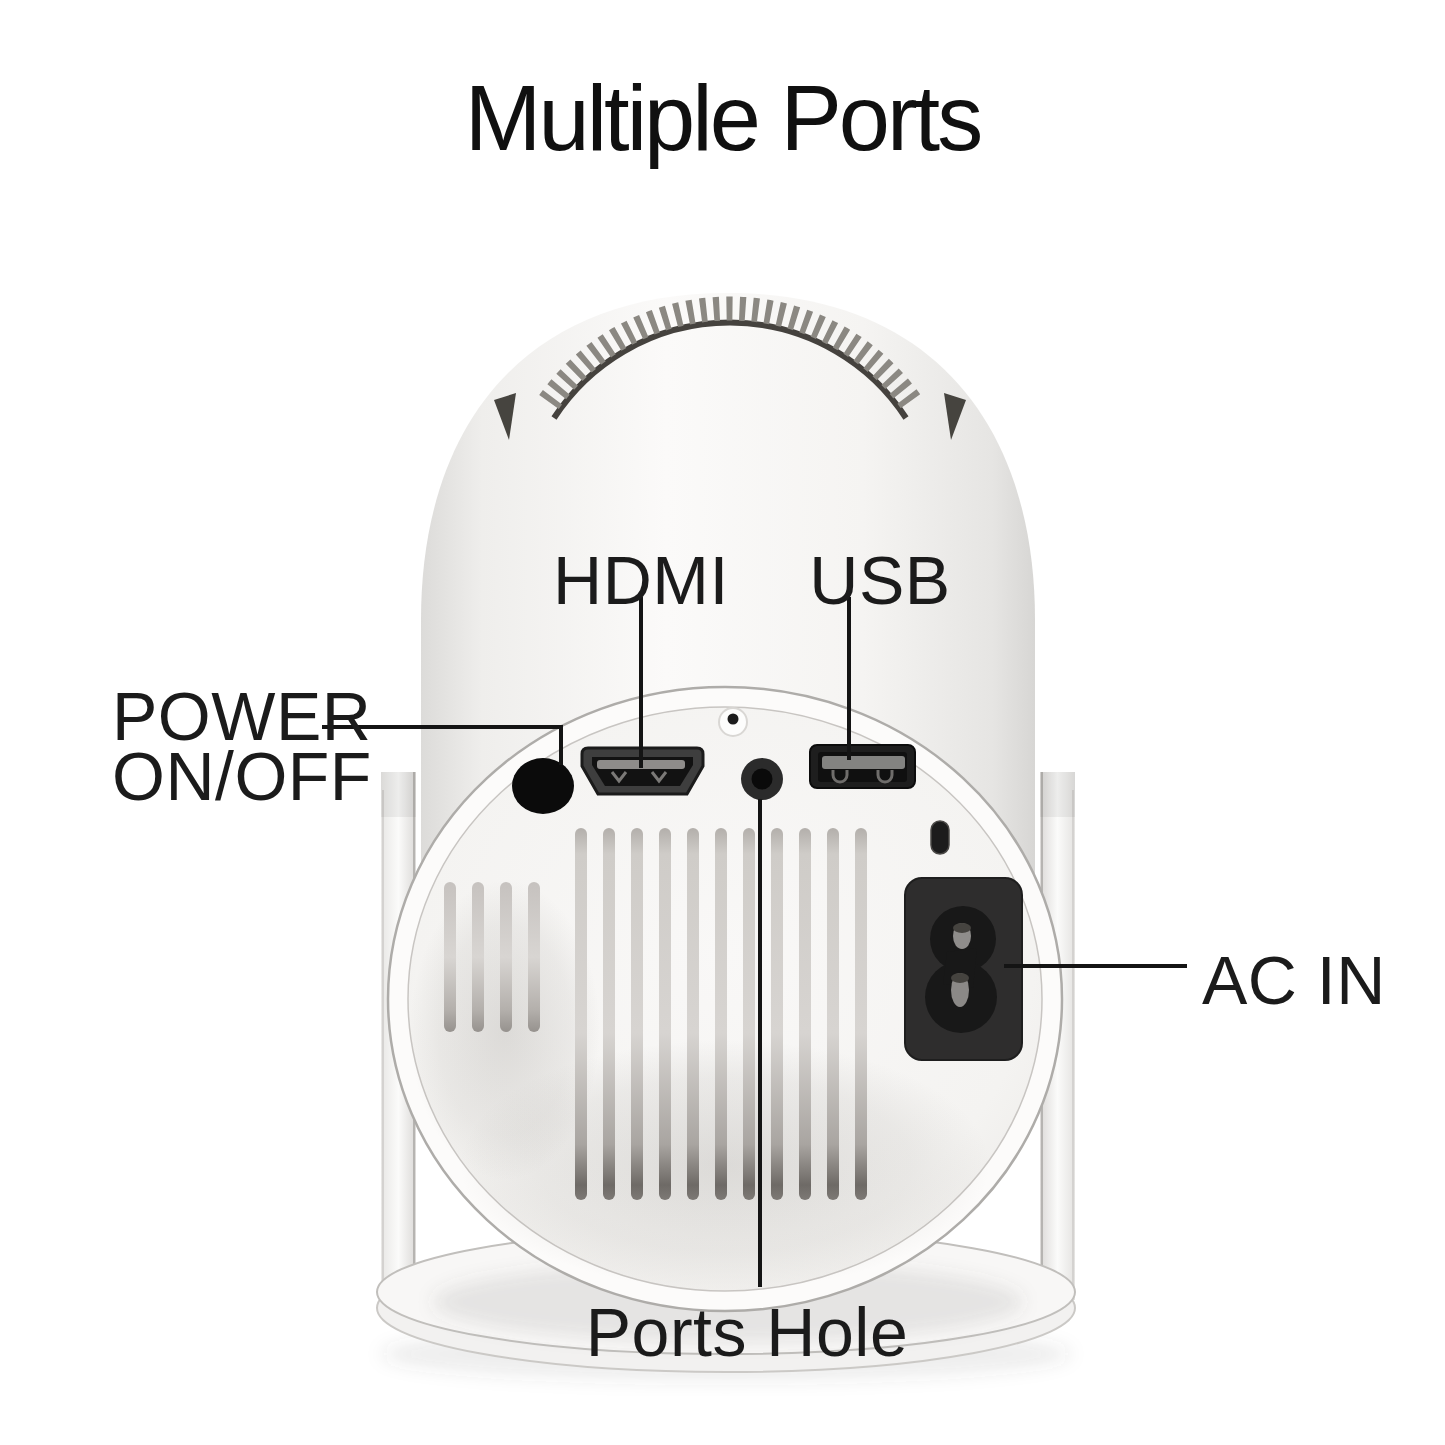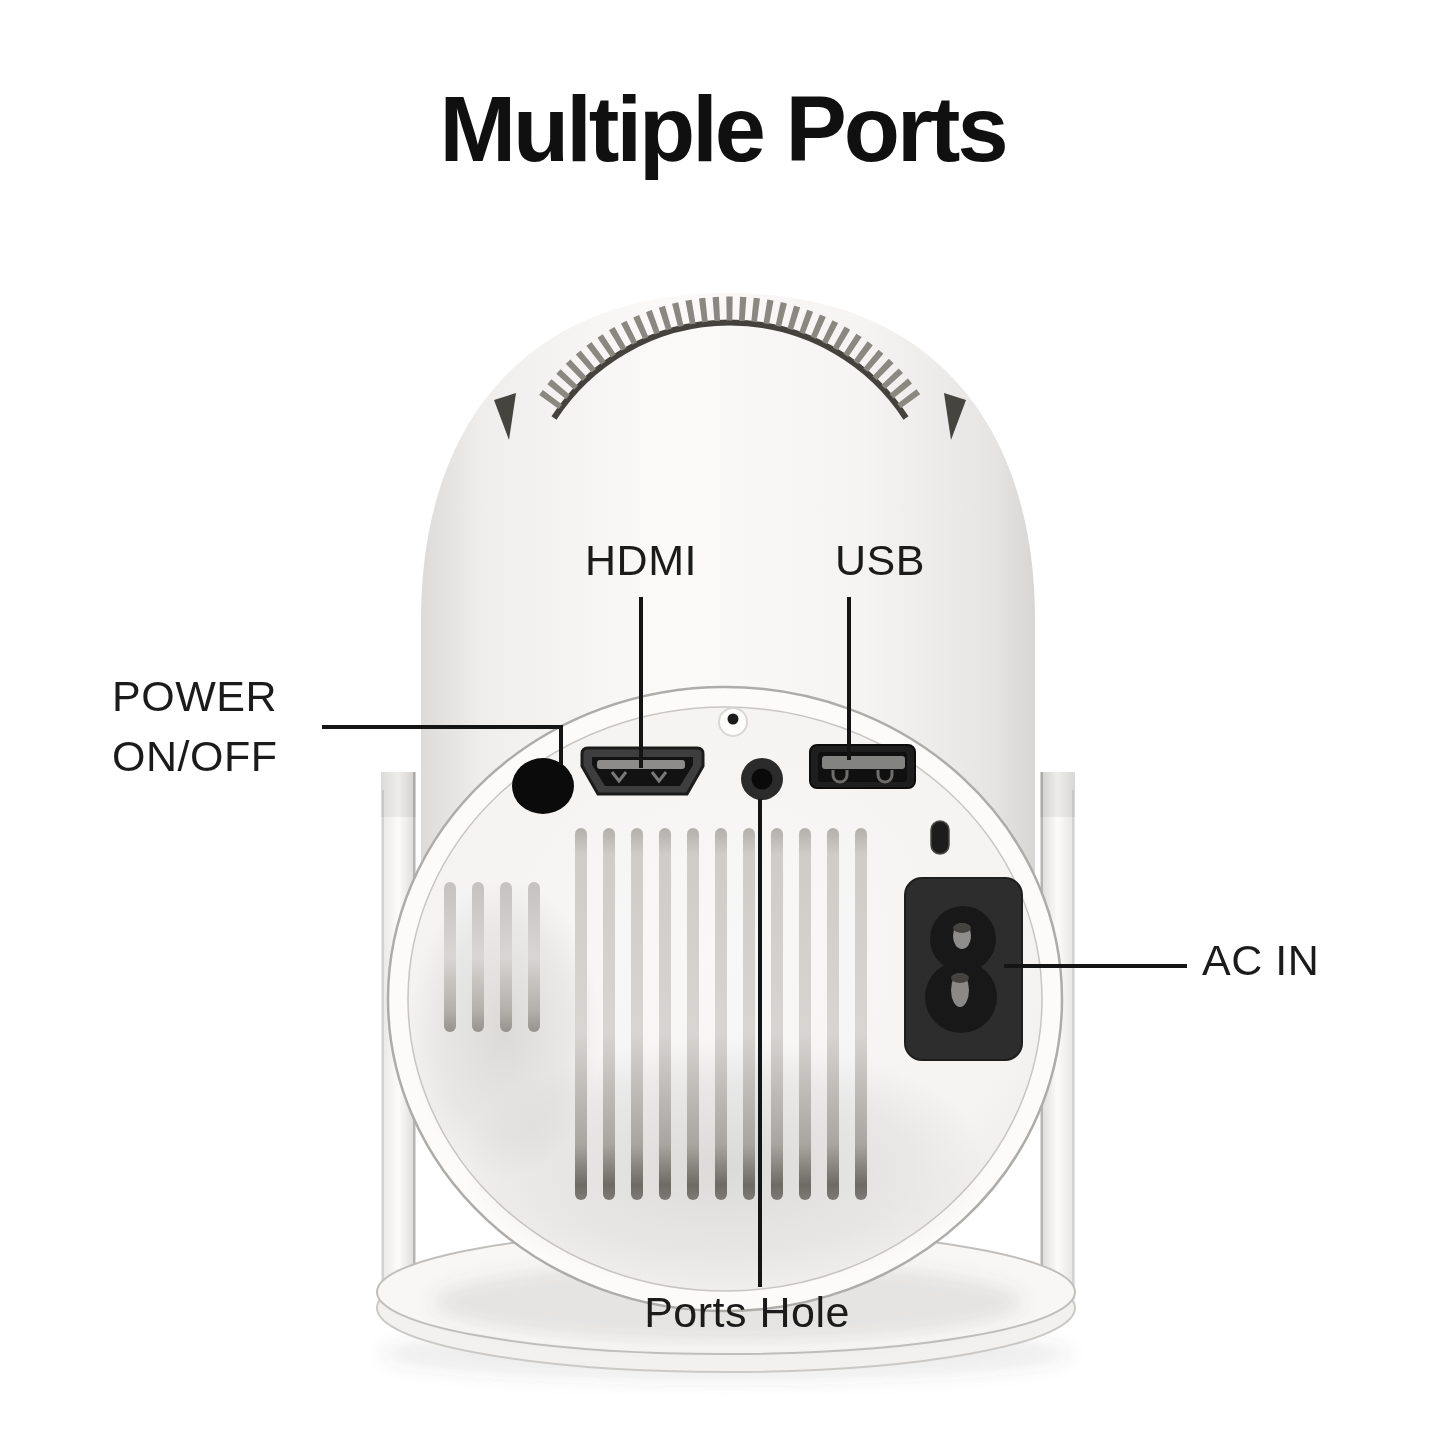--- a/index.html
+++ b/index.html
@@ -2,27 +2,26 @@
 <html style="--title: #101010; --label: #1b1b1b; --leader: #141414;"><head>
 <meta charset="utf-8">
 <style>
   html,body{margin:0;padding:0;background:#ffffff;}
   .stage{
     position:relative;width:1445px;height:1445px;background:#ffffff;
     overflow:hidden;font-family:"Liberation Sans",sans-serif;
   }
   .title{
     position:absolute;top:70px;left:0;width:100%;text-align:center;
-    font-weight:bold;font-size:92px;line-height:96px;letter-spacing:-3px;
+    font-weight:normal;font-size:92px;line-height:96px;letter-spacing:-3px;
     color:var(--title,#101010);
-    margin-top:11px;
   }
   .callout{
-    position:absolute;color:var(--label,#1b1b1b);font-size:43px;
-    letter-spacing:0.5px;white-space:nowrap;line-height:60px;
+    position:absolute;color:var(--label,#1b1b1b);font-size:68px;
+    letter-spacing:0.5px;white-space:nowrap;line-height:60px;margin-top:20px;
   }
   .centered{transform:translateX(-50%);}
   svg .leader{stroke:var(--leader,#141414);stroke-width:4;fill:none;}
   svg{position:absolute;left:0;top:0;}
 </style>
 </head>
 <body>
 
 <div class="stage">
 

